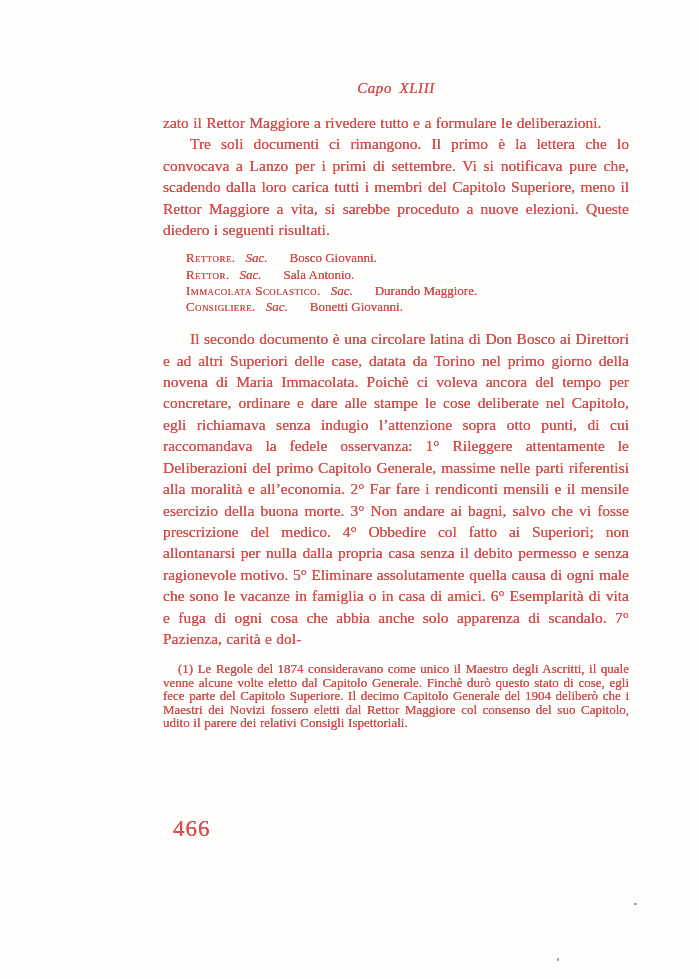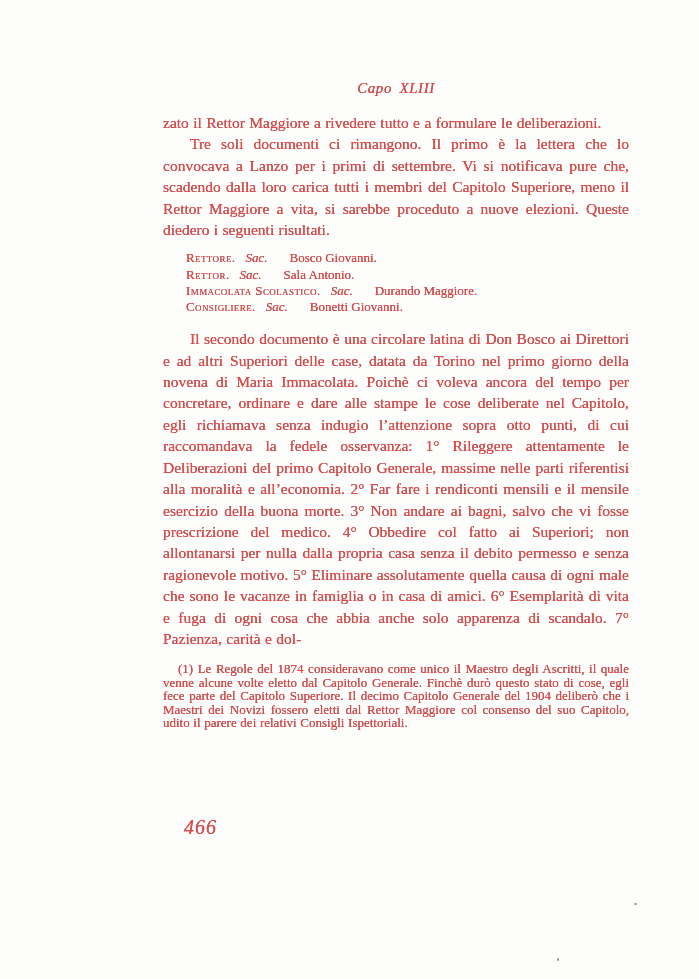--- a/index.html
+++ b/index.html
@@ -62,24 +62,23 @@
   .footnote {
     margin-top: 13px;
     font-size: 13px;
     line-height: 13.4px;
     text-align: justify;
     text-indent: 15px;
     word-spacing: 0.4px;
   }
   .page-number {
     position: absolute;
-    left: 184px;
+    left: 173px;
     top: 816px;
-    font-size: 20px;
-    font-style: italic;
+    font-size: 23px;
     letter-spacing: 1px;
   }
   .speck {
     position: absolute;
     background: #9a9a98;
     border-radius: 1px;
   }
   .speck-1 { left: 634px; top: 903px; width: 3px; height: 2px; }
   .speck-2 { left: 557px; top: 958px; width: 2px; height: 3px; }
 </style>

